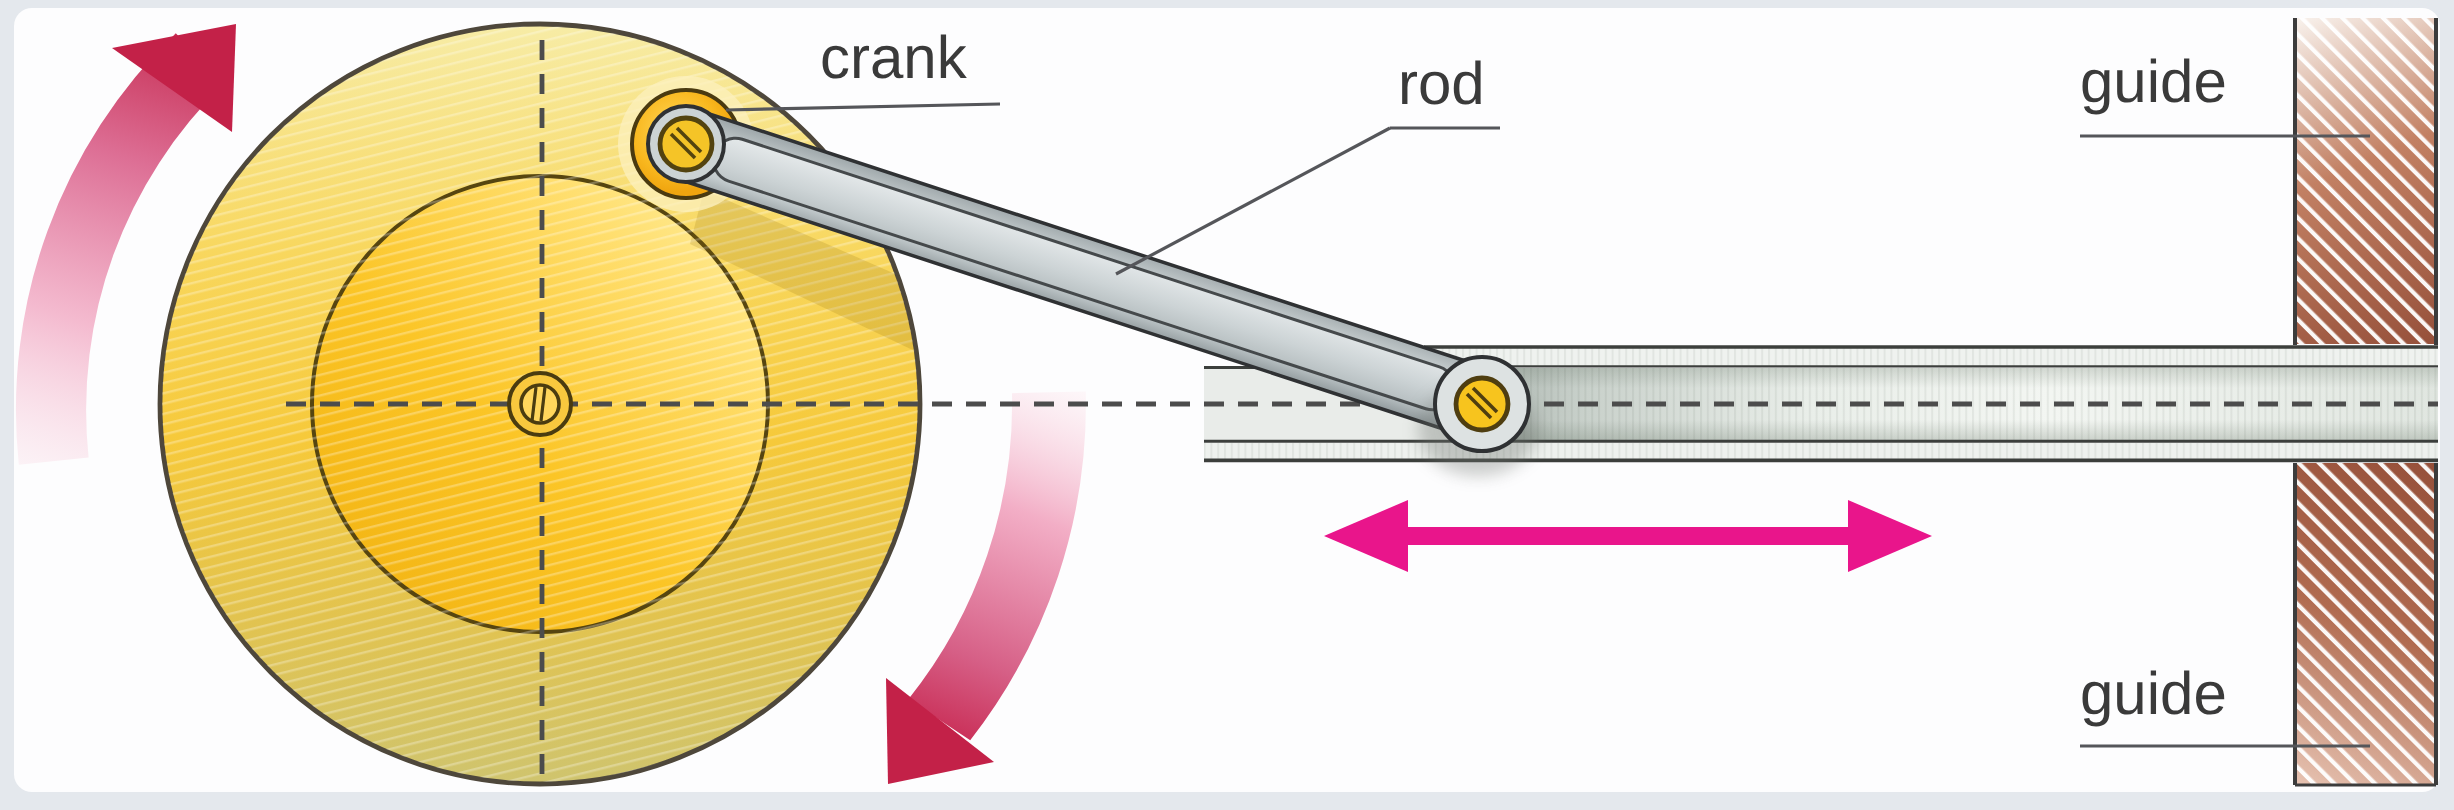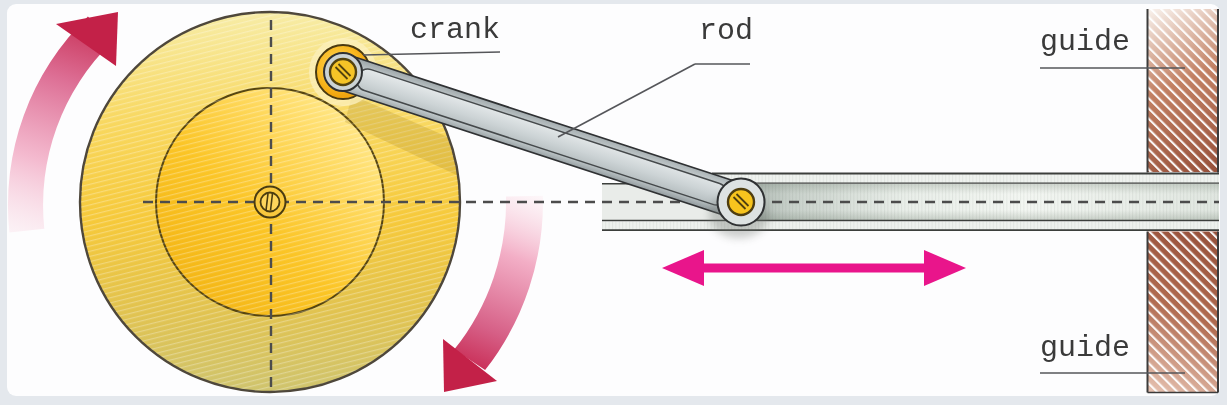--- a/index.html
+++ b/index.html
@@ -1,21 +1,21 @@
 <!DOCTYPE html>
 <html><head>
 <meta charset="utf-8">
 <style>
   html,body{margin:0;padding:0;background:#e4e8ed;}
   .frame{position:relative;width:1227px;height:405px;background:#e4e8ed;overflow:hidden;
          font-family:"Liberation Sans",sans-serif;}
   .canvas{position:absolute;left:7px;top:4px;right:7px;bottom:9px;background:#fdfdfe;border-radius:9px;}
   svg.scene{position:absolute;left:0;top:0;width:1227px;height:405px;}
   .lbl{position:absolute;font-size:30px;color:#3a3a3a;letter-spacing:0px;line-height:1;
-       font-family:Liberation Mono, monospace;}
+       font-family:Liberation Sans, sans-serif;}
 </style>
 </head>
 <body>
 
 <div class="frame">
   <div class="canvas"></div>
 
   <svg class="scene" viewBox="0 0 1227 405">
     <defs>
       <linearGradient id="gradRing" x1="0" y1="12" x2="0" y2="392" gradientUnits="userSpaceOnUse">
@@ -190,16 +190,16 @@
     <g stroke="#55565a" stroke-width="1.6">
       <line x1="363" y1="55" x2="500" y2="52"></line>
       <line x1="695" y1="64" x2="750" y2="64"></line>
       <line x1="695" y1="64" x2="558" y2="137"></line>
       <line x1="1040" y1="68" x2="1185" y2="68"></line>
       <line x1="1040" y1="373" x2="1185" y2="373"></line>
     </g>
   </svg>
 
   <div class="lbl" style="left:410px;top:15px;">crank</div>
-  <div class="lbl" style="left:699px;top:16px;">rod</div>
+  <div class="lbl" style="left:699px;top:28px;">rod</div>
   <div class="lbl" style="left:1040px;top:27px;">guide</div>
   <div class="lbl" style="left:1040px;top:333px;">guide</div>
 </div>
 
 </body></html>

